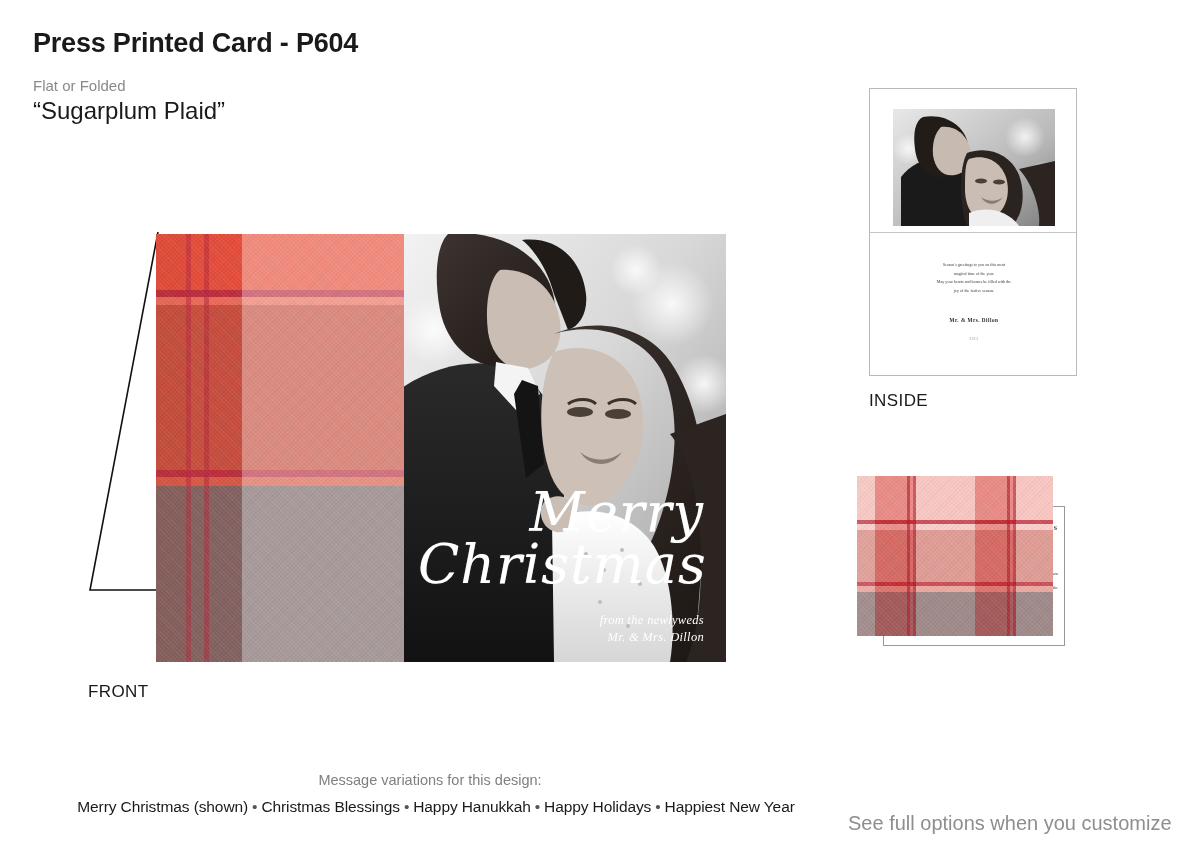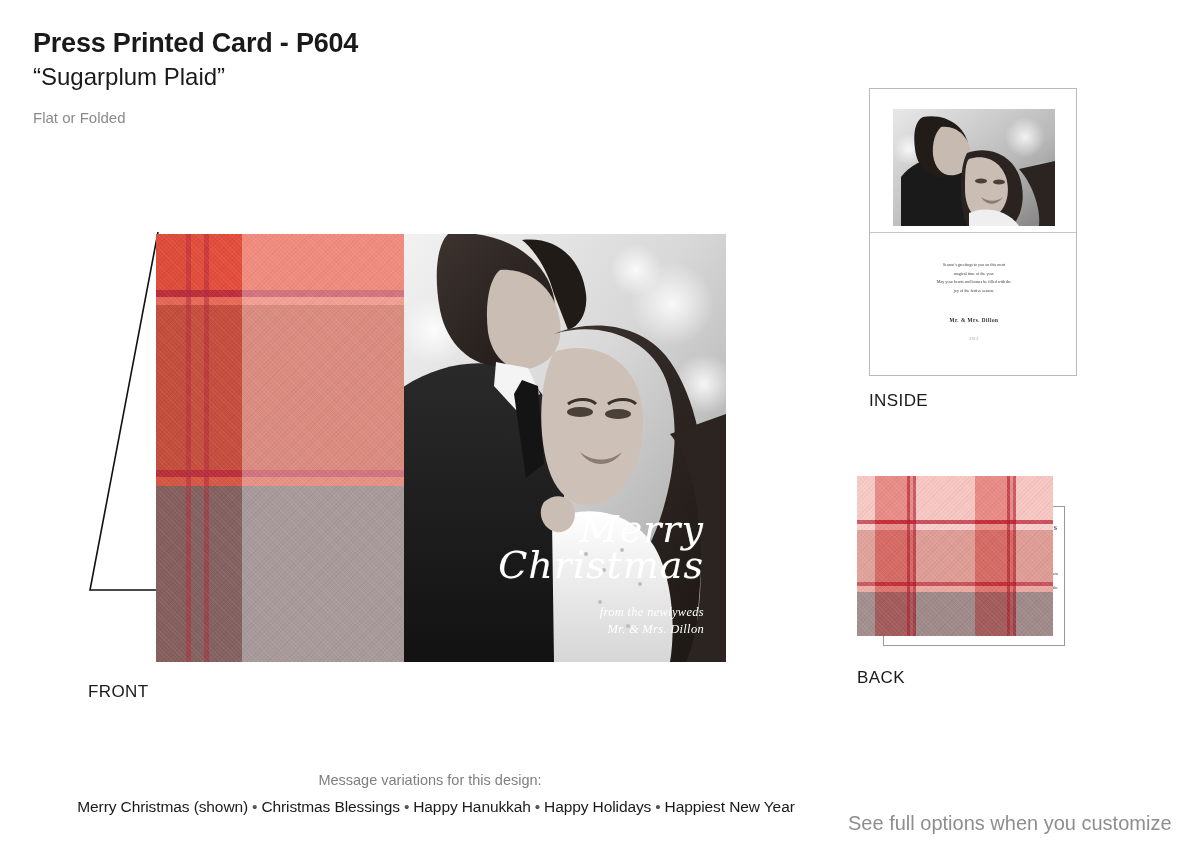--- a/index.html
+++ b/index.html
@@ -67,24 +67,23 @@
     background: #cfcfcf;
   }
   .greeting {
     position: absolute; left: 248px; top: 252px;
     width: 322px; text-align: right; padding-right: 22px;
     color: #ffffff; pointer-events: none;
   }
   .greeting-script {
     font-family: "DejaVu Serif", serif;
     font-style: italic; font-weight: normal;
-    font-size: 38px; line-height: 1.0;
+    font-size: 54px; line-height: 1.0;
     letter-spacing: 1px;
     text-shadow: 0 0 1px rgba(255,255,255,0.35);
-    margin-top: 24px;
   }
   .greeting-script .l2 { display: block; margin-top: -2px; margin-left: 14px; }
   .greeting-sub {
     font-family: "Liberation Serif", serif;
     font-style: italic; font-size: 12.5px; line-height: 1.35;
     margin-top: 20px; letter-spacing: 0.3px;
   }
   .caption {
     position: absolute; text-align: left;
     font-size: 17px; color: #1a1a1a; letter-spacing: 0.4px;
@@ -182,22 +181,22 @@
     font-size: 20px; color: #8e8e8e; white-space: nowrap;
   }
 </style>
 </head>
 <body>
 
 <div id="page">
 
   <div id="header">
     <div id="title">Press Printed Card - P604</div>
+    <div id="format-note">Flat or Folded</div>
     <div id="subtitle">“Sugarplum Plaid”</div>
-    <div id="format-note">Flat or Folded</div>
   </div>
 
   <div id="front-group">
 
     <svg id="fold-flap" viewBox="0 0 72 366" width="72" height="366" preserveAspectRatio="none">
       <path d="M70 0 L2 358 L70 358" fill="none" stroke="#111111" stroke-width="1.6"></path>
     </svg>
 
     <div id="front-card">
 
@@ -365,19 +364,18 @@
       <div class="bvb" style="left:59px; width:59px; background:rgba(255,255,255,0.16);"></div>
       <div class="bvb" style="left:118px; width:38px; background:rgba(204,46,44,0.34);"></div>
       <div class="bvb" style="left:150px; width:3px; background:rgba(176,28,46,0.62);"></div>
       <div class="bvb" style="left:156px; width:3px; background:rgba(176,28,46,0.62);"></div>
       <div class="bvb" style="left:159px; width:37px; background:rgba(255,255,255,0.16);"></div>
 
       <div class="texture"></div>
     </div>
   </div>
 
-  <div class="caption" id="back-caption">BACK</div>
 
   <div id="variations-list"><span>Merry Christmas (shown)</span><span class="sep">•</span><span>Christmas Blessings</span><span class="sep">•</span><span>Happy Hanukkah</span><span class="sep">•</span><span>Happy Holidays</span><span class="sep">•</span><span>Happiest New Year</span></div>
   <div id="variations-head">Message variations for this design:</div>
   <div id="customize-note">See full options when you customize</div>
 
 </div>
 
 </body></html>

